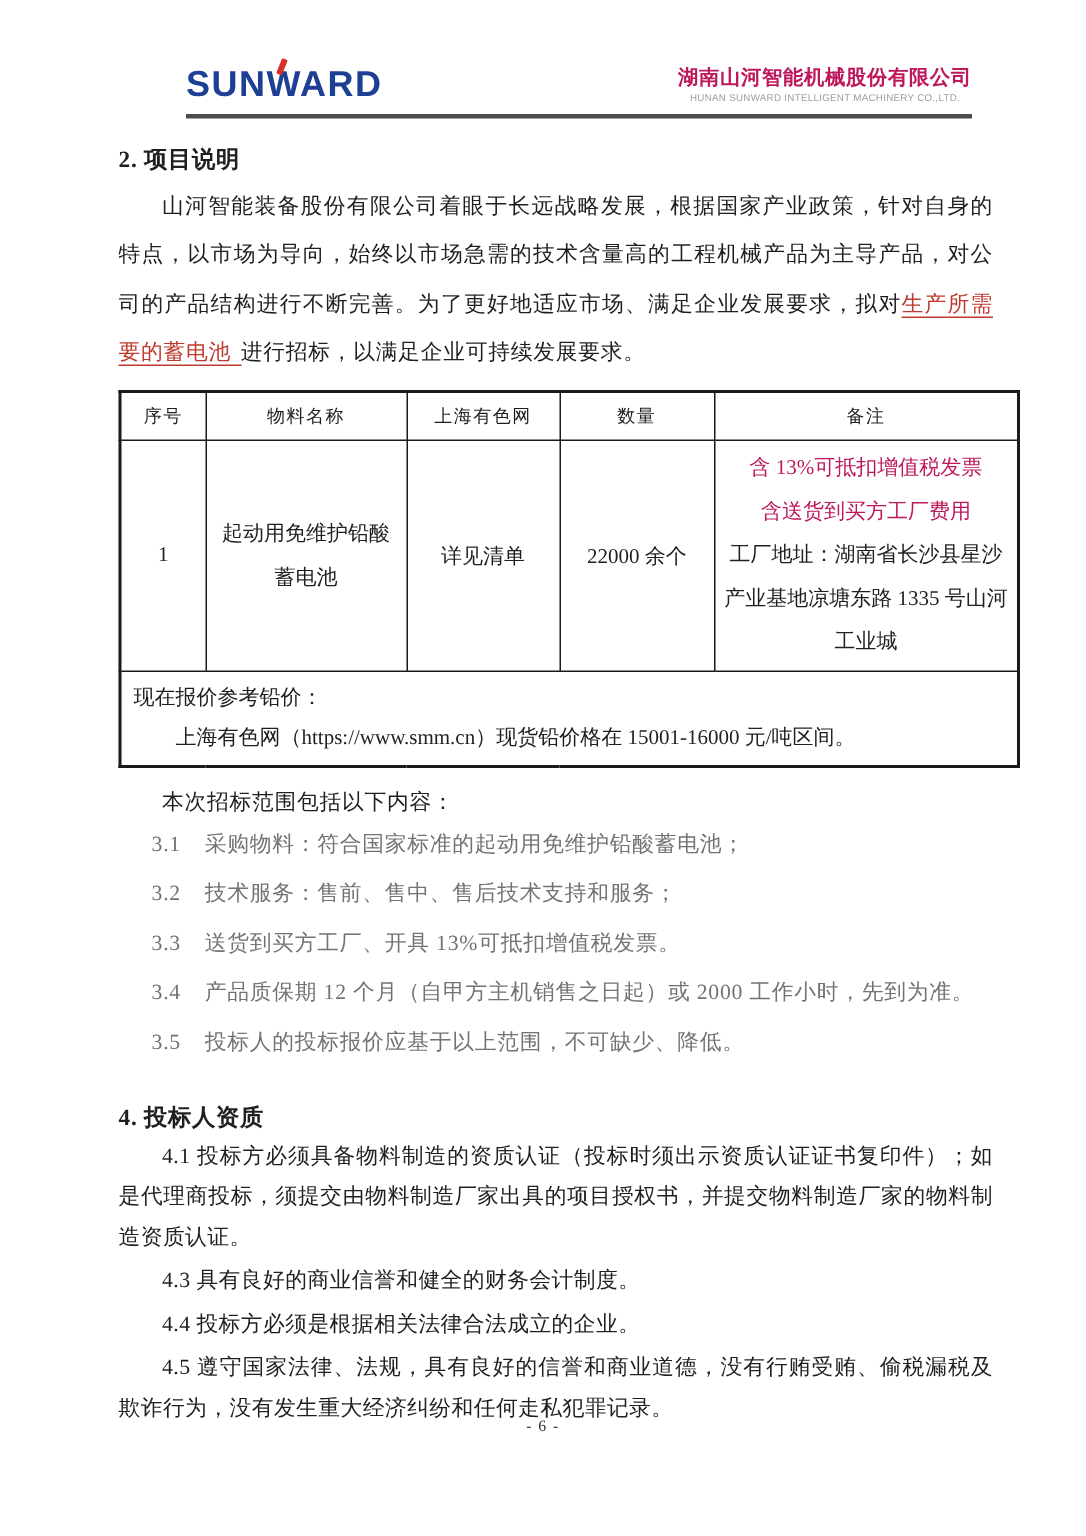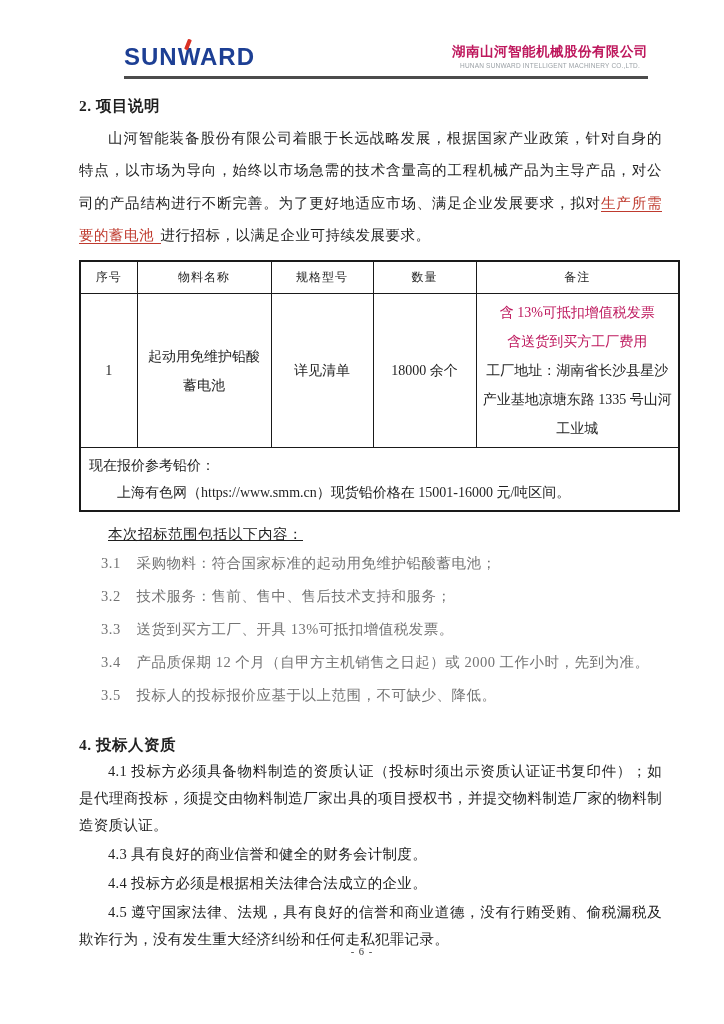--- a/index.html
+++ b/index.html
@@ -43,21 +43,21 @@
   th { font-weight:normal; font-size:12px; height:33px; letter-spacing:1px; }
   td { font-size:14px; text-align:center; vertical-align:middle; }
   .row-main td { height:138px; }
   .cell-material { line-height:29px; padding:0 10px; }
   .cell-remark { padding:4px 6px; line-height:29px; }
   .remark-red { color:#be185d; }
   .remark-addr { text-align:center; }
   .row-price td { text-align:left; height:58px; padding:4px 8px; line-height:27px; vertical-align:top; }
   .price-line2 { text-indent:2em; }
   
-  .intro { margin-top:13px; font-size:14.5px; text-indent:2em; letter-spacing:0.5px;text-decoration:underline; }
+  .intro { margin-top:13px; font-size:14.5px; text-indent:2em; letter-spacing:0.5px; }
   .r-list { margin-top:3px; }
   .r-item { color:#737373; font-size:14.5px; height:33px; line-height:33px;
     margin-left:22px; letter-spacing:0.5px; white-space:nowrap; }
   .r-item .no { margin-right:1.1em; }
   
   .sec4-title { margin-top:23px; }
   .p4 { font-size:14.5px; line-height:27px; text-align:justify; text-indent:2em;
     letter-spacing:0.3px; margin-top:2px; }
   .u-slot { border-bottom:1px solid #555; padding:0 0.55em; }
   .u-slot .red { color:#bf3a2e; }
@@ -92,29 +92,29 @@
         <col style="width:57px">
           <col style="width:134px">
           <col style="width:102px">
           <col style="width:103px">
           <col style="width:203px">
       </colgroup>
       <tbody>
           <tr>
         <th>序号</th>
         <th>物料名称</th>
-        <th>规格型号</th>
+        <th>上海有色网</th>
         <th>数量</th>
         <th>备注</th>
       </tr>
       <tr class="row-main">
         <td>1</td>
         <td class="cell-material">起动用免维护铅酸蓄电池</td>
         <td>详见清单</td>
-        <td>18000 余个</td>
+        <td>22000 余个</td>
         <td class="cell-remark">
           <div class="remark-red">含 13%可抵扣增值税发票</div>
           <div class="remark-red">含送货到买方工厂费用</div>
           <div class="remark-addr">工厂地址：湖南省长沙县星沙产业基地凉塘东路 1335 号山河工业城</div>
         </td>
       </tr>
       <tr class="row-price">
         <td colspan="5">
           <div>现在报价参考铅价：</div>
           <div class="price-line2">上海有色网（https://www.smm.cn）现货铅价格在 15001-16000 元/吨区间。</div>

